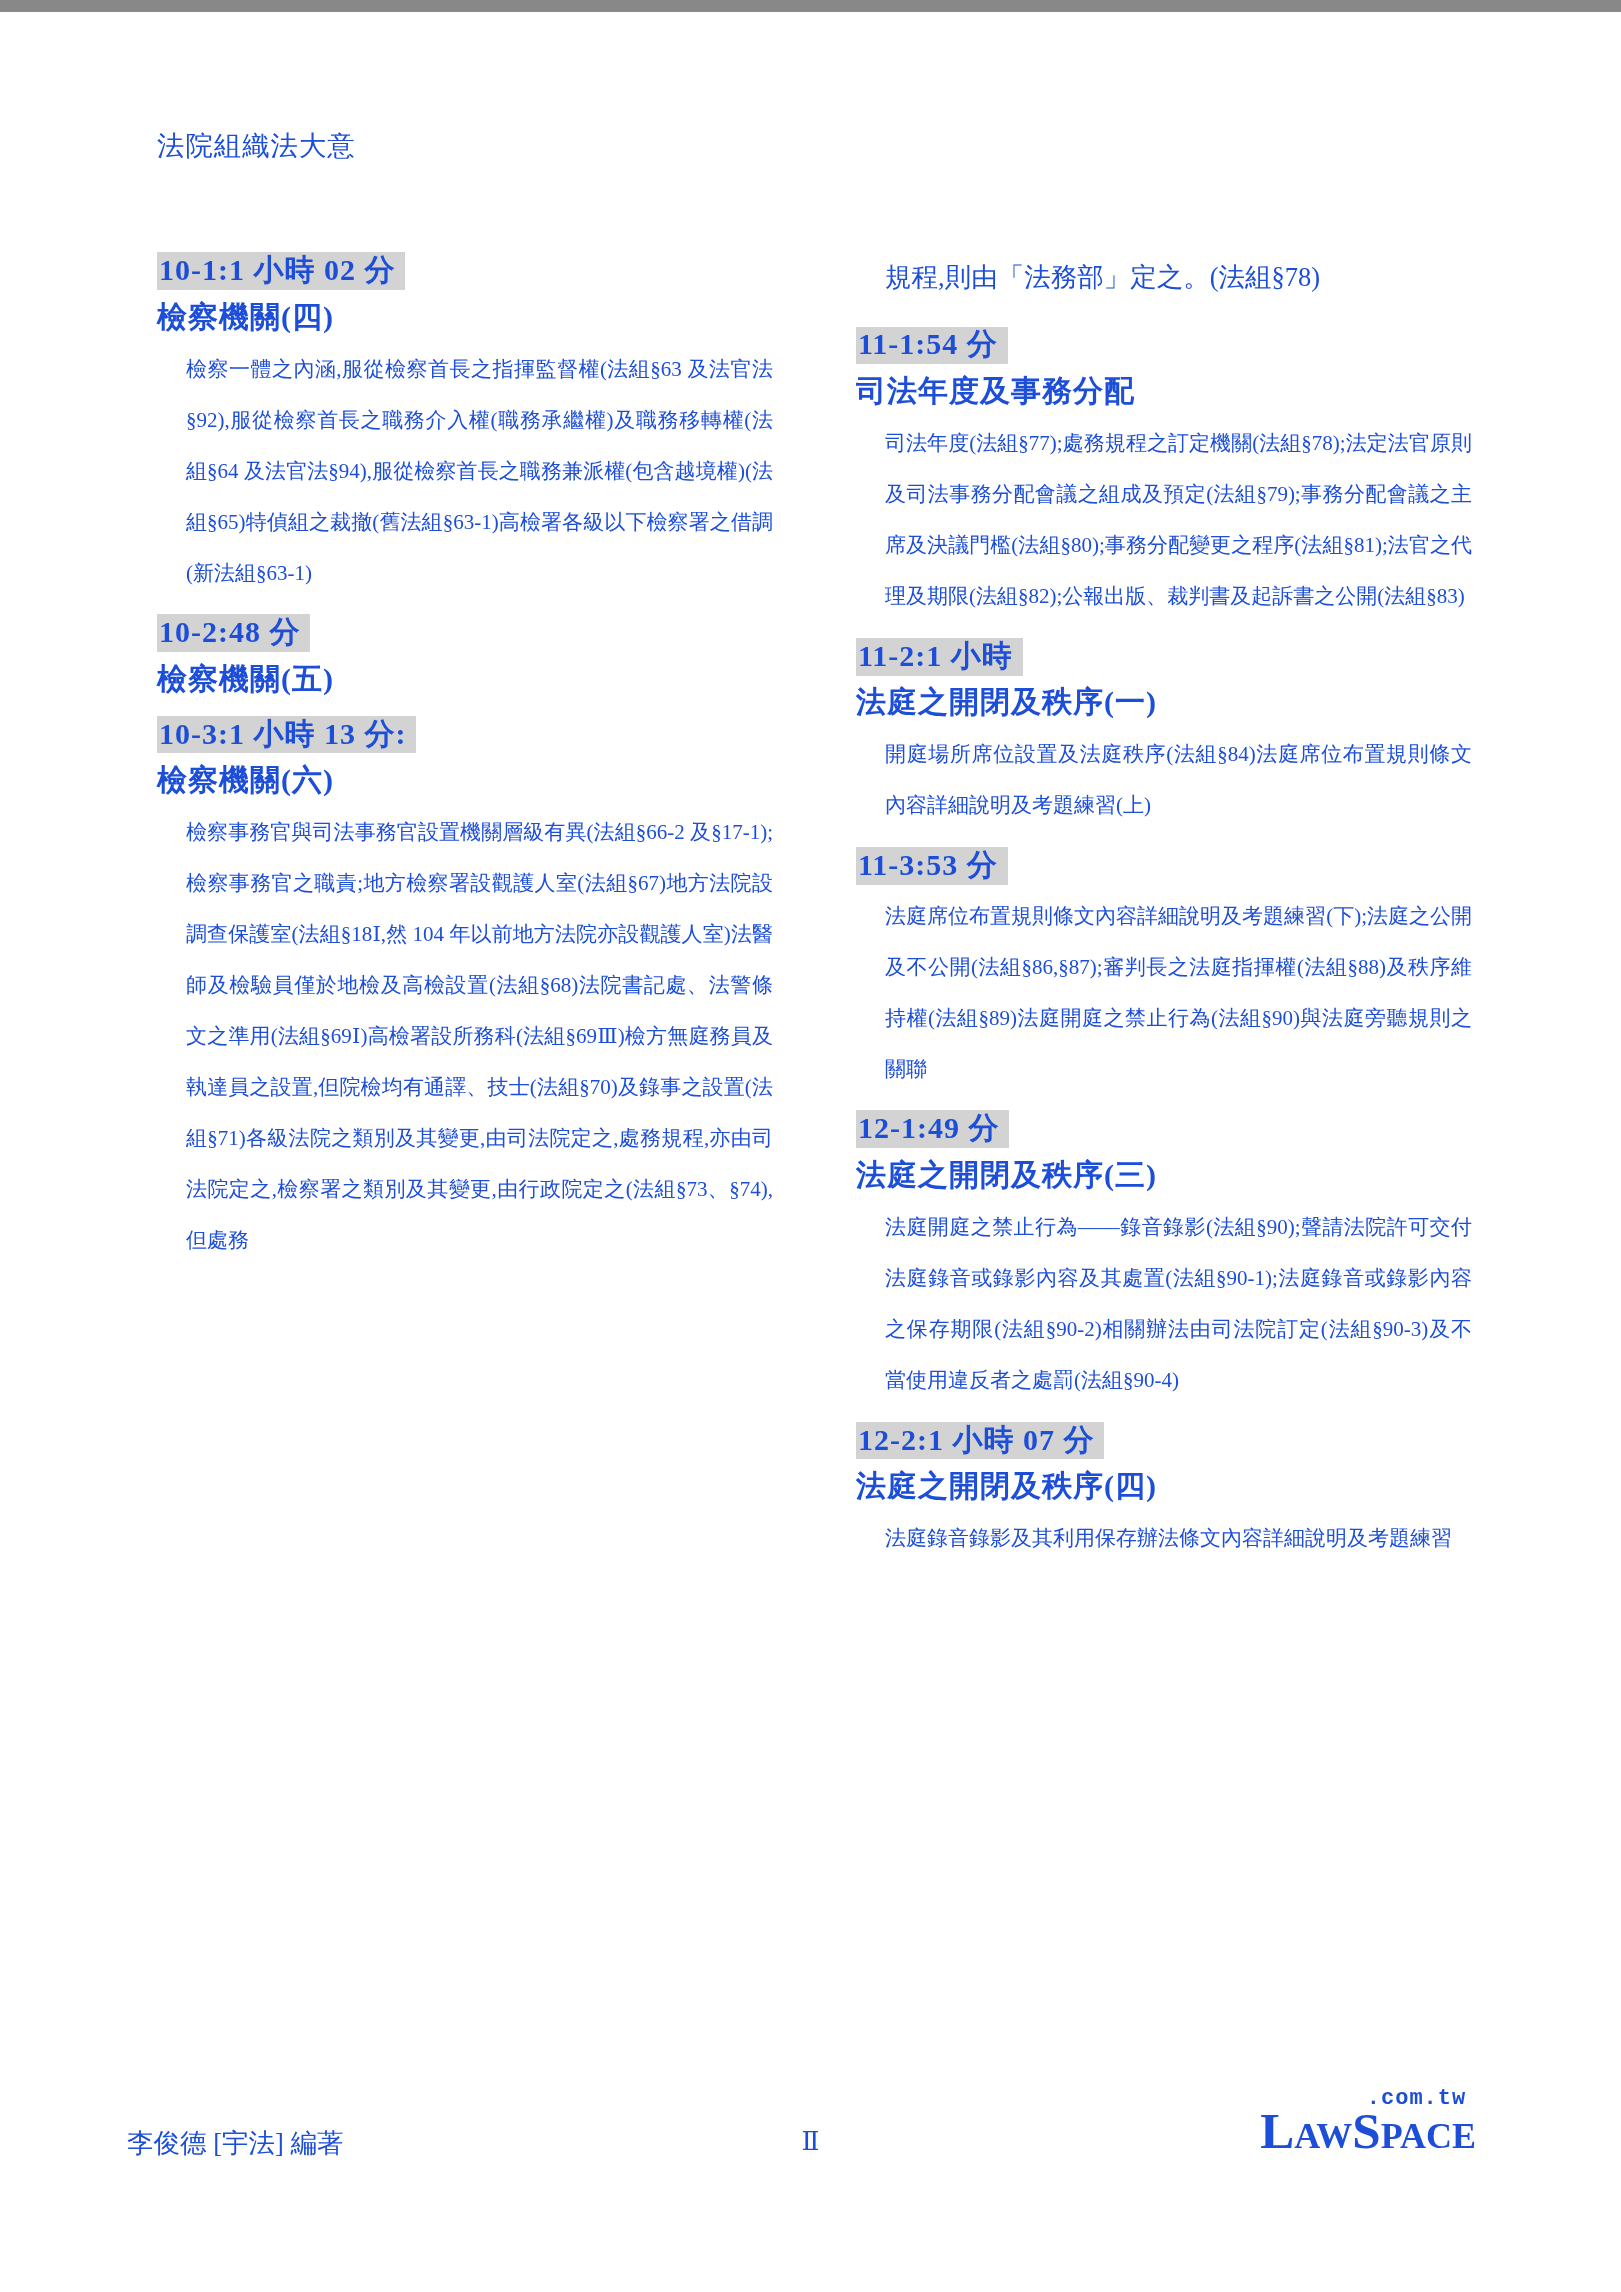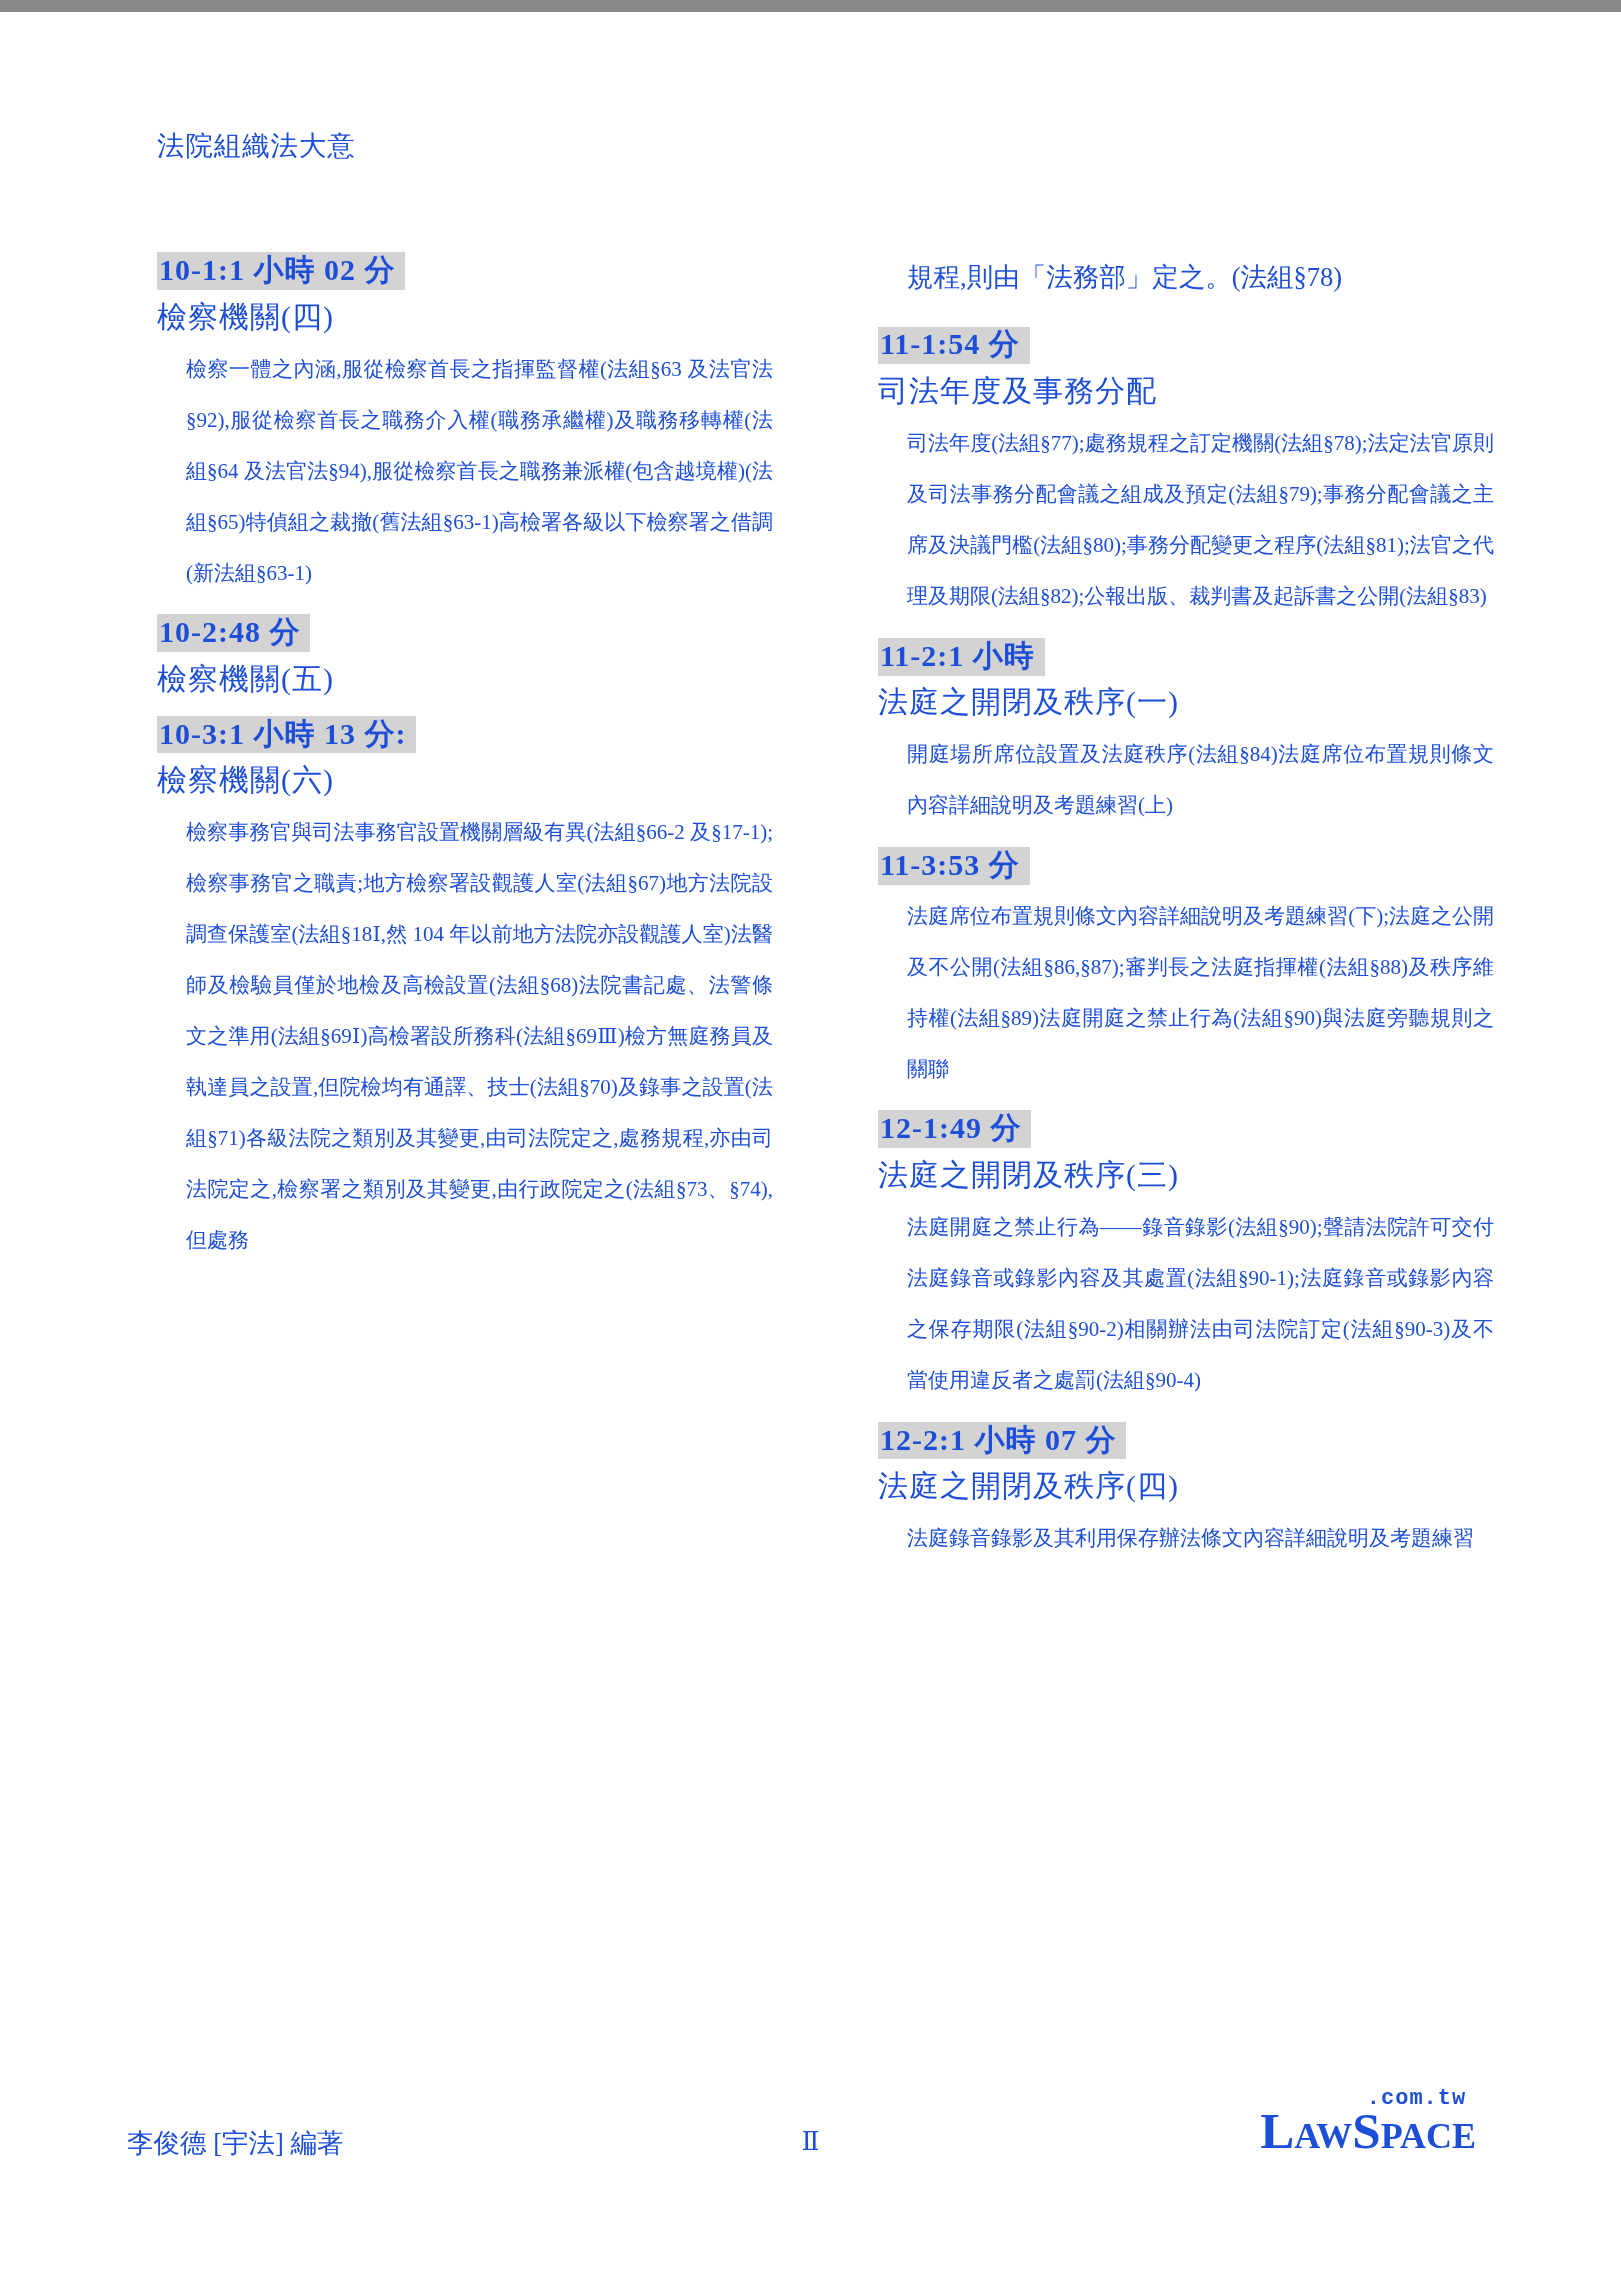--- a/index.html
+++ b/index.html
@@ -11,34 +11,34 @@
     color:#1d4ed8;
     font-family:"Liberation Serif","DejaVu Serif",serif;
     overflow:hidden;
   }
   .doc-header {
     position:absolute; top:116px; left:157px;
     font-size:27.4px; letter-spacing:1px;
   }
   .columns {
     position:absolute; top:240px; left:157px;
-    display:flex; gap:105px;
+    display:flex; gap:83px;
   }
   .col { width:616px; }
   .sec { margin-bottom:15.7px; }
   .time-wrap { line-height:1; }
   .time {
     display:inline-block;
     background:#d3d3d3;
     font-size:30px; font-weight:bold;
     padding:2.9px 9.8px 4.9px 2px;
     letter-spacing:1px;
   }
   .title {
-    font-size:30px; font-weight:normal;
+    font-size:30px; font-weight:bold;
     margin:6.9px 0 0 0; letter-spacing:1px;
   }
   .body {
     font-size:21px; line-height:51px;
     text-align:justify;
     margin:5.9px 0 0 29px;
   }
   .continuation {
     font-size:26.5px; line-height:51px;
     margin:0 0 23.5px 29px;

